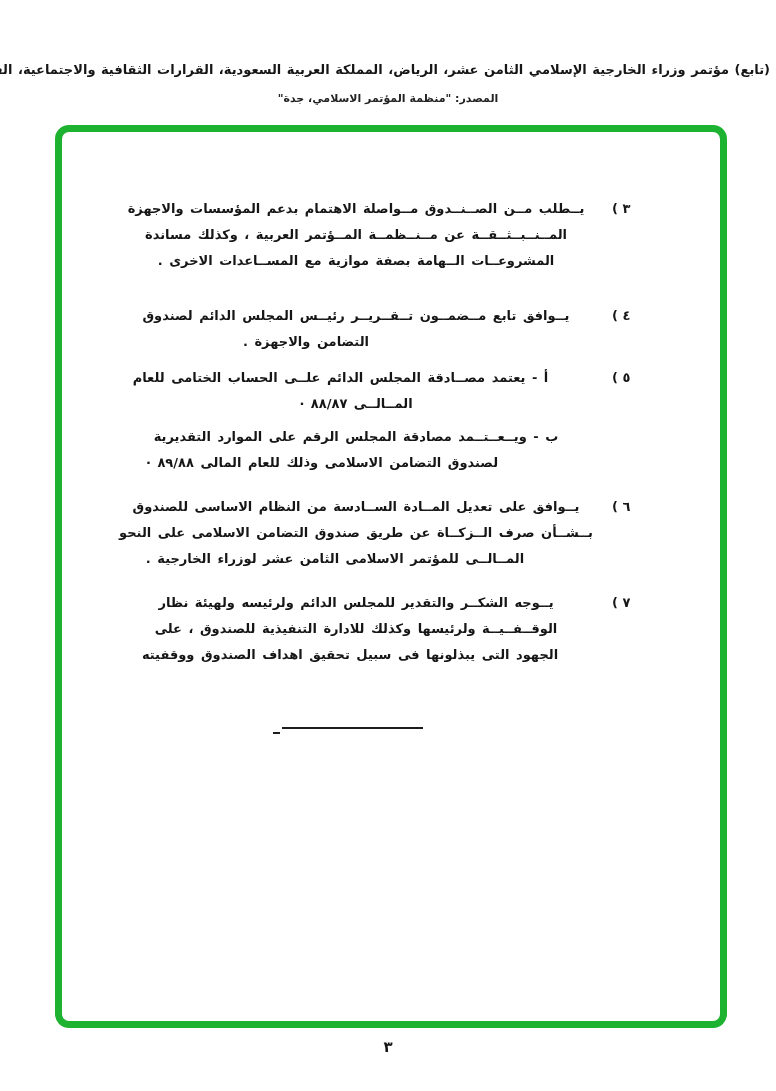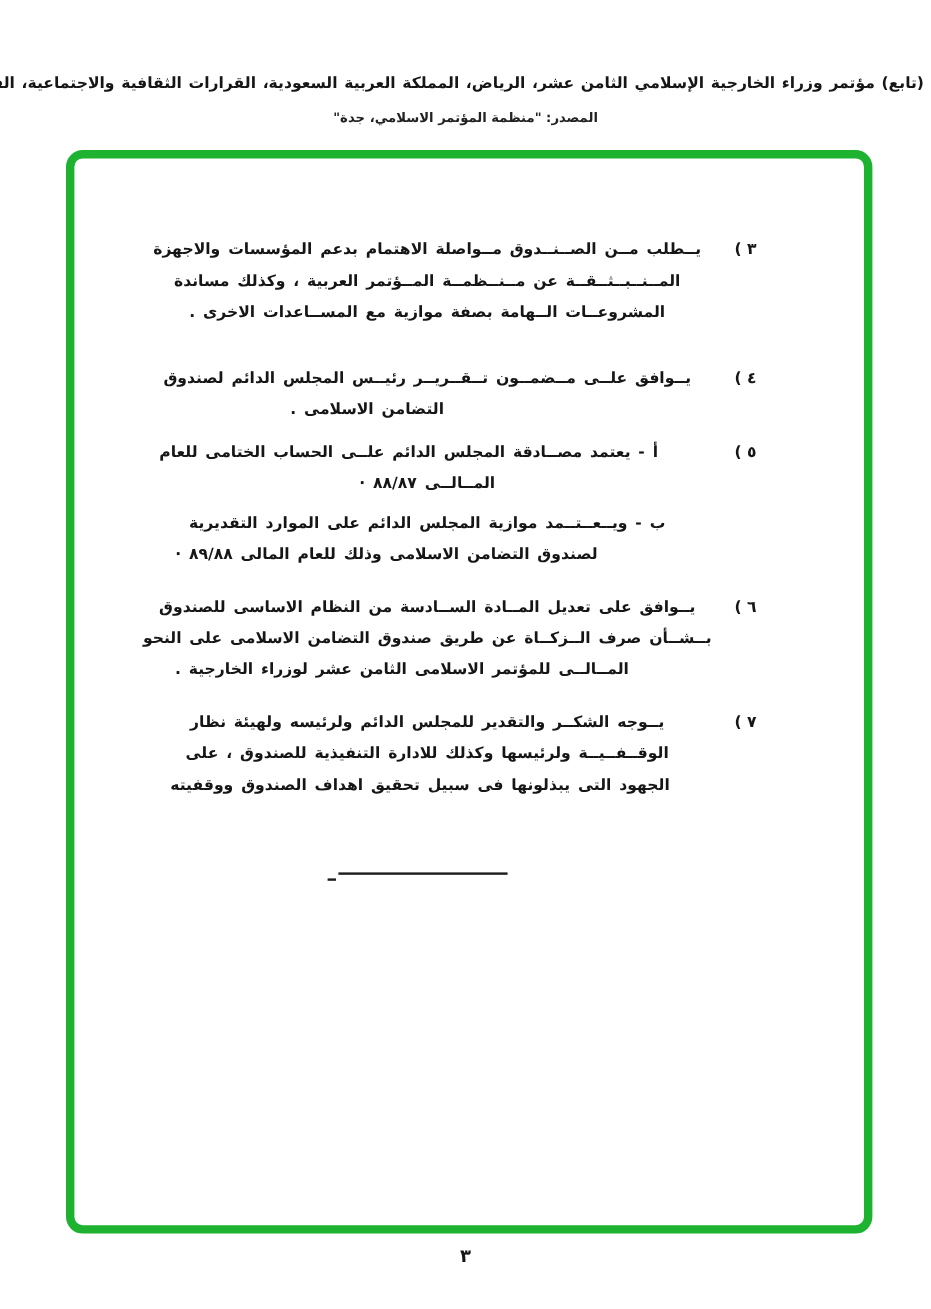--- a/index.html
+++ b/index.html
@@ -73,31 +73,31 @@
         <div class="text">
           <div class="ln">يــطلب مــن الصــنــدوق مــواصلة الاهتمام بدعم المؤسسات والاجهزة</div>
           <div class="ln">المــنــبــثــقــة عن مــنــظمــة المــؤتمر العربية ، وكذلك مساندة</div>
           <div class="ln alignL">المشروعــات الــهامة بصفة موازية مع المســاعدات الاخرى .</div>
         </div>
       </div>
 
       <div class="item mb10">
         <div class="marker">( ٤</div>
         <div class="text">
-          <div class="ln">يــوافق علــى مــضمــون تــقــريــر رئيــس المجلس الدائم لصندوق</div>
-          <div class="ln mr100">التضامن الاسلامى .</div>
+          <div class="ln">يــوافق تابع مــضمــون تــقــريــر رئيــس المجلس الدائم لصندوق</div>
+          <div class="ln mr100">التضامن والاجهزة .</div>
         </div>
       </div>
 
       <div class="item mb18">
         <div class="marker">( ٥</div>
         <div class="text">
           <div class="ln mr22">أ - يعتمد مصــادقة المجلس الدائم علــى الحساب الختامى للعام</div>
           <div class="ln">المــالــى ٨٨/٨٧ ·</div>
-          <div class="ln gapTop">ب - ويــعــتــمد موازية المجلس الدائم على الموارد التقديرية</div>
+          <div class="ln gapTop">ب - ويــعــتــمد مصادقة المجلس الرقم على الموارد التقديرية</div>
           <div class="ln mr68">لصندوق التضامن الاسلامى وذلك للعام المالى ٨٩/٨٨ ·</div>
         </div>
       </div>
 
       <div class="item mb18">
         <div class="marker">( ٦</div>
         <div class="text">
           <div class="ln">يــوافق على تعديل المــادة الســادسة من النظام الاساسى للصندوق</div>
           <div class="ln">بــشــأن صرف الــزكــاة عن طريق صندوق التضامن الاسلامى على النحو</div>
           <div class="ln mr42">المــالــى للمؤتمر الاسلامى الثامن عشر لوزراء الخارجية .</div>

